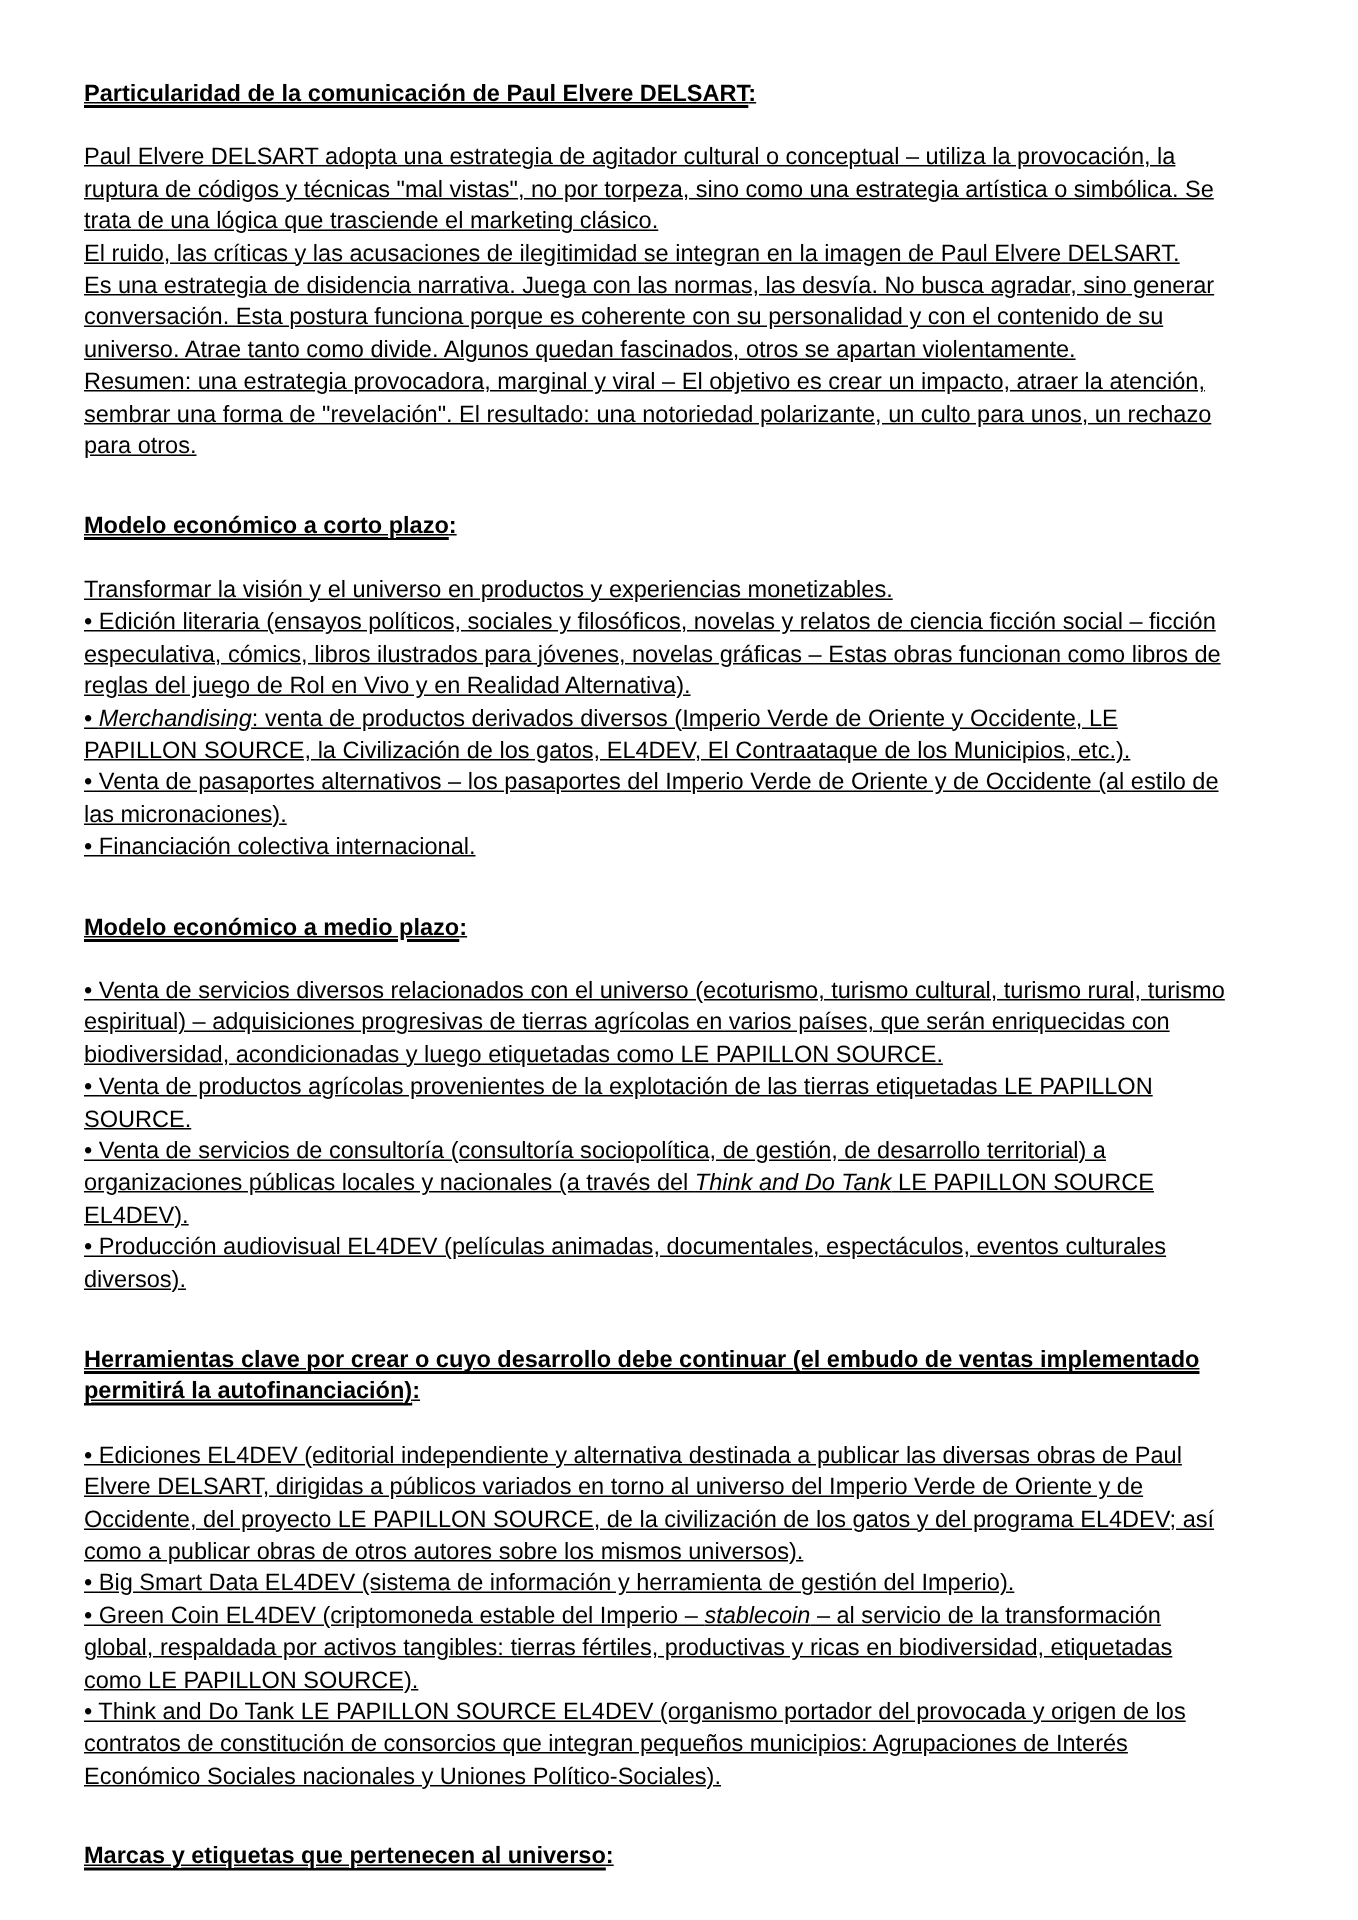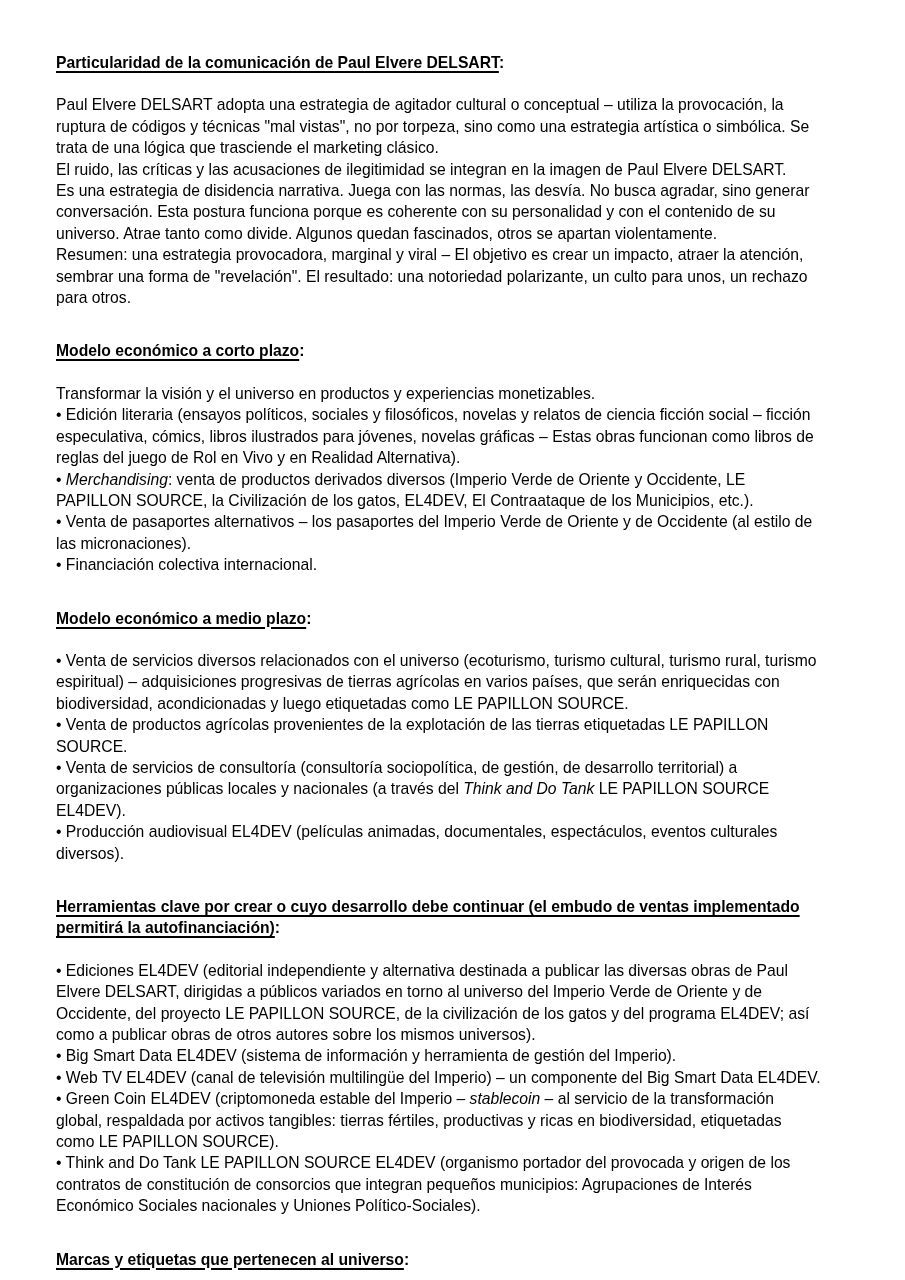--- a/index.html
+++ b/index.html
@@ -8,20 +8,21 @@
     width: 860px;
     height: 1280px;
     box-sizing: border-box;
     background: #ffffff;
     color: #000000;
     padding: 52px 37px 0 56px;
     font-family: "Liberation Sans", sans-serif;
     font-size: 15.7px;
     line-height: 21.4px;
     overflow: hidden;
+    text-decoration: underline;
   }
   .sec { margin-top: 32px; }
   .sec:first-child { margin-top: 0; }
   .hd {
     font-weight: bold;
     margin: 0 0 21px 0;
   }
   .u {
     text-decoration: underline;
     text-decoration-thickness: 1.5px;
@@ -57,21 +58,20 @@
     <p class="ln">• Venta de servicios diversos relacionados con el universo (ecoturismo, turismo cultural, turismo rural, turismo espiritual) – adquisiciones progresivas de tierras agrícolas en varios países, que serán enriquecidas con biodiversidad, acondicionadas y luego etiquetadas como LE PAPILLON SOURCE.</p>
     <p class="ln">• Venta de productos agrícolas provenientes de la explotación de las tierras etiquetadas LE PAPILLON SOURCE.</p>
     <p class="ln"><span>• Venta de servicios de consultoría (consultoría sociopolítica, de gestión, de desarrollo territorial) a organizaciones públicas locales y nacionales (a través del </span><i>Think and Do Tank</i><span> LE PAPILLON SOURCE EL4DEV).</span></p>
     <p class="ln">• Producción audiovisual EL4DEV (películas animadas, documentales, espectáculos, eventos culturales diversos).</p>
   </div>
 
   <div class="sec">
     <div class="hd"><span class="u">Herramientas clave por crear o cuyo desarrollo debe continuar (el embudo de ventas implementado permitirá la autofinanciación)</span><span>:</span></div>
     <p class="ln">• Ediciones EL4DEV (editorial independiente y alternativa destinada a publicar las diversas obras de Paul Elvere DELSART, dirigidas a públicos variados en torno al universo del Imperio Verde de Oriente y de Occidente, del proyecto LE PAPILLON SOURCE, de la civilización de los gatos y del programa EL4DEV; así como a publicar obras de otros autores sobre los mismos universos).</p>
     <p class="ln">• Big Smart Data EL4DEV (sistema de información y herramienta de gestión del Imperio).</p>
-    <p class="ln">• Web TV EL4DEV (canal de televisión multilingüe del Imperio) – un componente del Big Smart Data EL4DEV.</p>
     <p class="ln"><span>• Green Coin EL4DEV (criptomoneda estable del Imperio – </span><i>stablecoin</i><span> – al servicio de la transformación global, respaldada por activos tangibles: tierras fértiles, productivas y ricas en biodiversidad, etiquetadas como LE PAPILLON SOURCE).</span></p>
     <p class="ln">• Think and Do Tank LE PAPILLON SOURCE EL4DEV (organismo portador del provocada y origen de los contratos de constitución de consorcios que integran pequeños municipios: Agrupaciones de Interés Económico Sociales nacionales y Uniones Político-Sociales).</p>
   </div>
 
   <div class="sec">
     <div class="hd"><span class="u">Marcas y etiquetas que pertenecen al universo</span><span>:</span></div>
   </div>
 
 </div>
 

